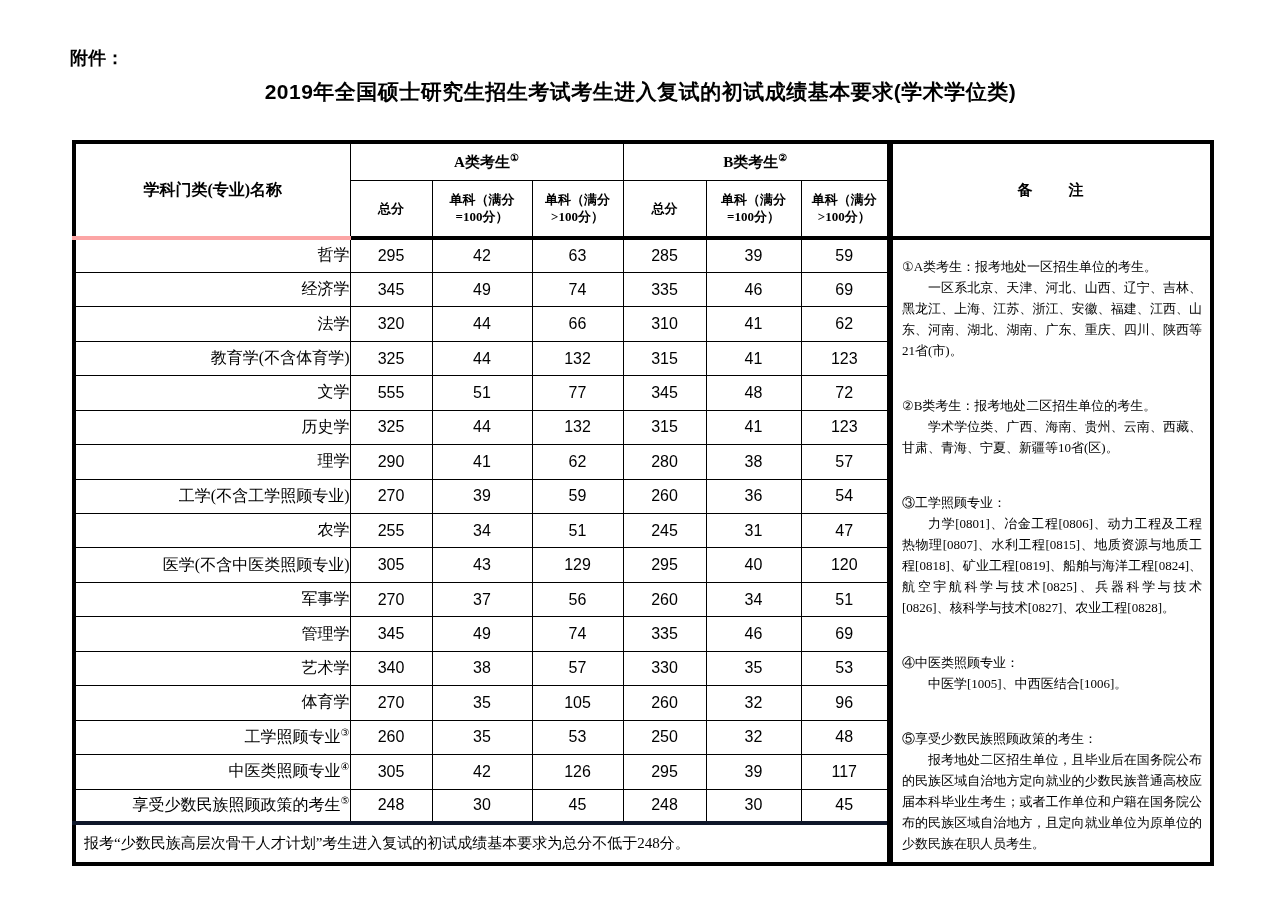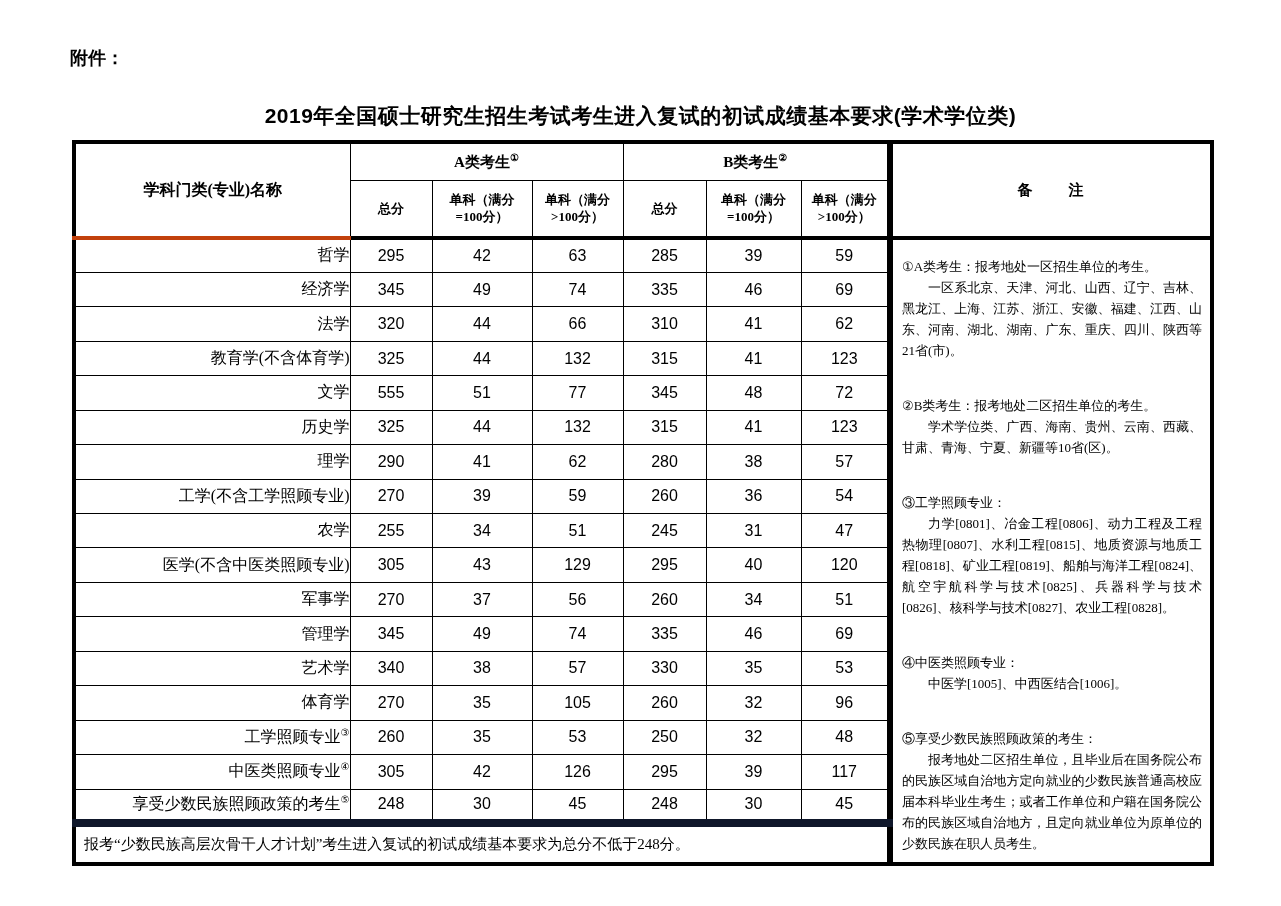--- a/index.html
+++ b/index.html
@@ -9,21 +9,21 @@
     font-family: "Liberation Serif", serif;
     position: relative;
     overflow: hidden;
   }
   .attachment {
     position: absolute; left: 70px; top: 46px;
     font-size: 18px; font-weight: bold;
     font-family: Liberation Sans, sans-serif;
   }
   .title {
-    position: absolute; left: 0; right: 0; top: 102px;
+    position: absolute; left: 0; right: 0; top: 78px;
     text-align: center;
     font-size: 21px; font-weight: bold;
     font-family: "Liberation Sans", sans-serif;
     letter-spacing: 0.5px;
   }
   table.score-table {
     position: absolute; left: 72px; top: 140px;
     width: 1138px; table-layout: fixed;
     border-collapse: collapse;
     border: 4px solid #000;
@@ -31,21 +31,21 @@
   .score-table th, .score-table td {
     border: 1px solid #000;
     padding: 0;
     overflow: hidden;
   }
   .score-table th { font-weight: bold; }
   tr.hr1 { height: 38px; }
   tr.hr2 { height: 58px; }
   th.grp { font-size: 15px; text-align: center; margin-left: 6px; }
   th.subh { font-size: 13px; text-align: center; line-height: 17px; padding: 2px 7px; font-weight: bold; }
-  th.sub-h { font-size: 16px; text-align: center; border-bottom: 4px solid #c2410c; }
+  th.sub-h { font-size: 16px; text-align: center; border-bottom: 4px solid #fca5a5; }
   th.remarks-h { font-size: 15px; border-left: 6px solid #000; border-bottom: 4px solid #000; letter-spacing: 2px; }
   tr.hr2 th { border-bottom: 4px solid #000; }
   .col1r { border-right: 5px solid #000; }
   .grpend { border-right: 6px solid #000; }
   tbody tr { height: 34px; }
   td.sub { font-size: 16px; text-align: right; padding-left: 8px; }
   td.sub sup { font-size: 10px; }
   td.num {
     font-family: "Liberation Sans", sans-serif;
     font-size: 16px; text-align: center;
@@ -56,21 +56,21 @@
     padding: 16px 8px 8px 9px;
     font-size: 13px;
     color: #000000;
     text-align: justify;
   }
   .rp { margin: 0; line-height: 21px; }
   .rp.ind { text-indent: 2em; }
   .rp.gap { margin-top: 34px; }
   tr.footer-row { height: 40px; }
   td.footer-cell {
-    border-top: 8px solid #0f172a;
+    border-top: 4px solid #0f172a;
     font-size: 15px; padding-left: 8px;
   }
   sup.fn { font-size: 10px; }
 </style>
 </head>
 <body>
 
 <div class="page">
   <div class="attachment">附件：</div>
   <div class="title">2019年全国硕士研究生招生考试考生进入复试的初试成绩基本要求(学术学位类)</div>

